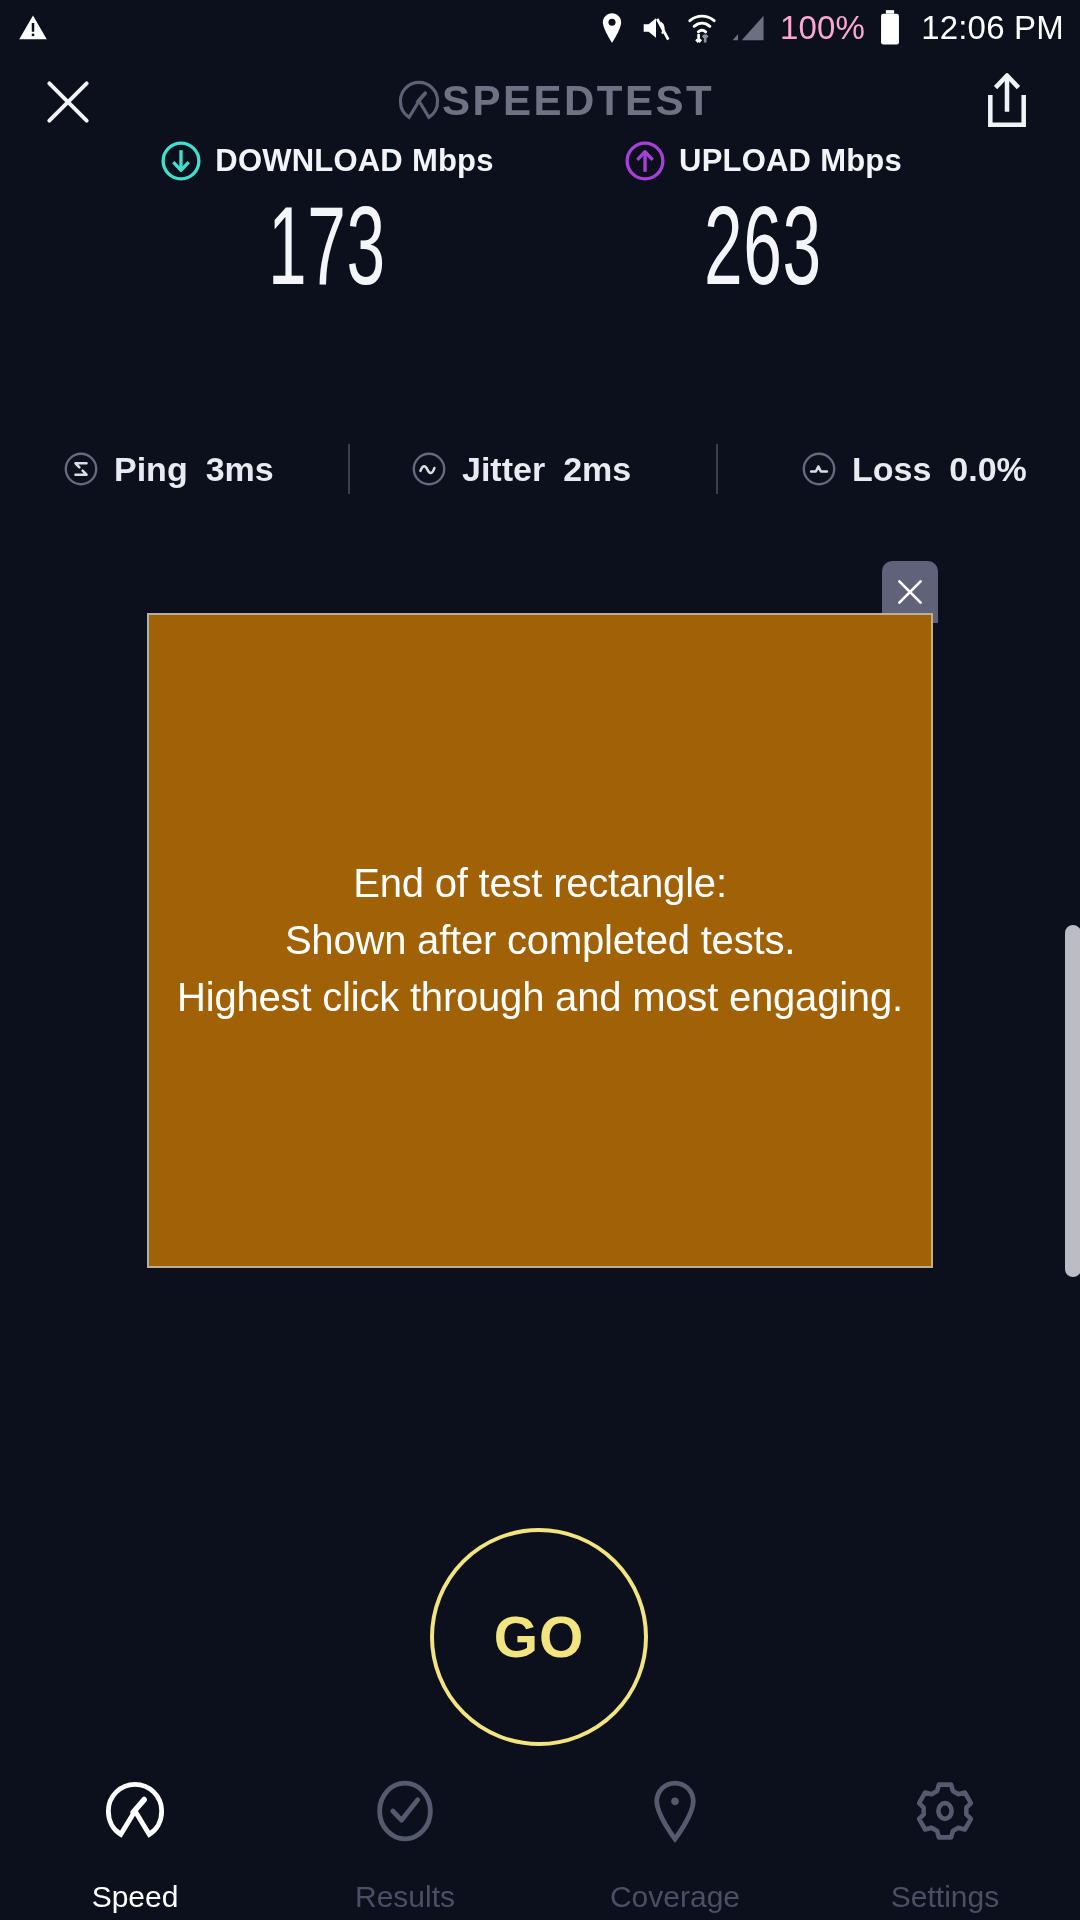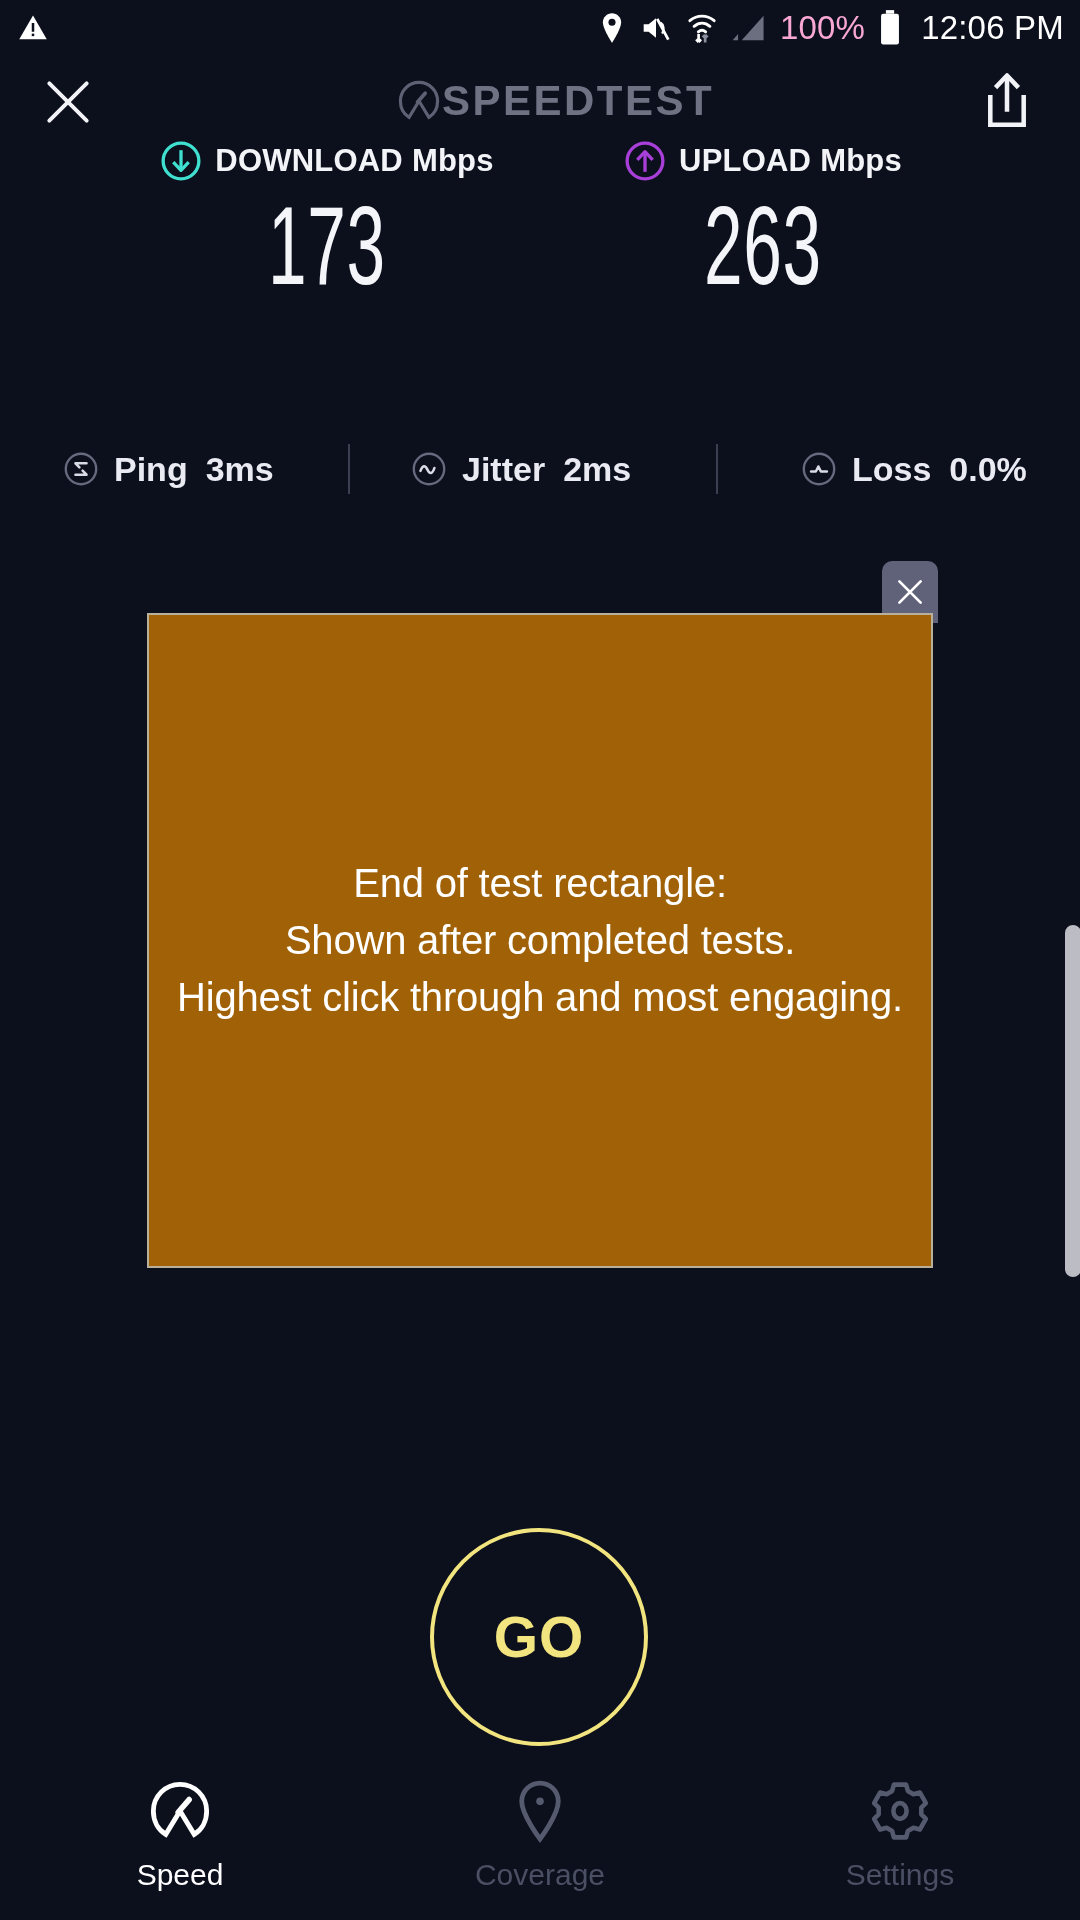--- a/index.html
+++ b/index.html
@@ -100,21 +100,21 @@
 
   
   .bottomnav{
     position:absolute; left:0; bottom:0; width:1080px; height:160px;
     display:flex;
   }
   .nav-item{
     flex:1; display:flex; flex-direction:column;
     align-items:center; justify-content:flex-start; padding-top:18px; gap:14px;
   }
-  .nav-label{ font-size:30px; color:#4a4f63; }
+  .nav-label{ font-size:30px; color:#4a4f63;margin-top:22px; }
   .nav-item.active .nav-label{ color:#ffffff; }
 </style>
 </head>
 <body>
 
 <div id="app">
 
   <div class="statusbar">
     <div class="sb-left">
       <span class="ico">
@@ -291,20 +291,29 @@
     <div class="nav-item active">
       <span class="ico">
         <svg width="66" height="66" viewBox="0 0 26 26">
           <path d="M13 2.5 C18.8 2.5 23.5 7.2 23.5 13 C23.5 17 21.6 20.4 18.6 22.2 L13 13 L7.4 22.2 C4.4 20.4 2.5 17 2.5 13 C2.5 7.2 7.2 2.5 13 2.5 Z" fill="none" stroke="#ffffff" stroke-width="1.9"></path>
           <path d="M16.6 8.5 L12.3 13.5" stroke="#ffffff" stroke-width="2.2" stroke-linecap="round"></path>
         </svg>
       </span>
       <span class="nav-label">Speed</span>
     </div>
 
+    <div class="nav-item">
+      <span class="ico">
+        <svg width="66" height="66" viewBox="0 0 26 26">
+          <ellipse cx="13" cy="13" rx="10" ry="11" fill="none" stroke="#555a6e" stroke-width="1.9"></ellipse>
+          <path d="M8.2 13 L11.6 16.6 L18 8.6" fill="none" stroke="#555a6e" stroke-width="1.9" stroke-linecap="round" stroke-linejoin="round"></path>
+        </svg>
+      </span>
+      <span class="nav-label">Results</span>
+    </div>
 
     <div class="nav-item">
       <span class="ico">
         <svg width="66" height="66" viewBox="0 0 26 26">
           <path d="M13 2 C9 2 5.8 5.2 5.8 9.2 C5.8 14.6 13 24 13 24 C13 24 20.2 14.6 20.2 9.2 C20.2 5.2 17 2 13 2 Z" fill="none" stroke="#555a6e" stroke-width="1.9"></path>
           <circle cx="13" cy="9.2" r="1.5" fill="#555a6e"></circle>
         </svg>
       </span>
       <span class="nav-label">Coverage</span>
     </div>

